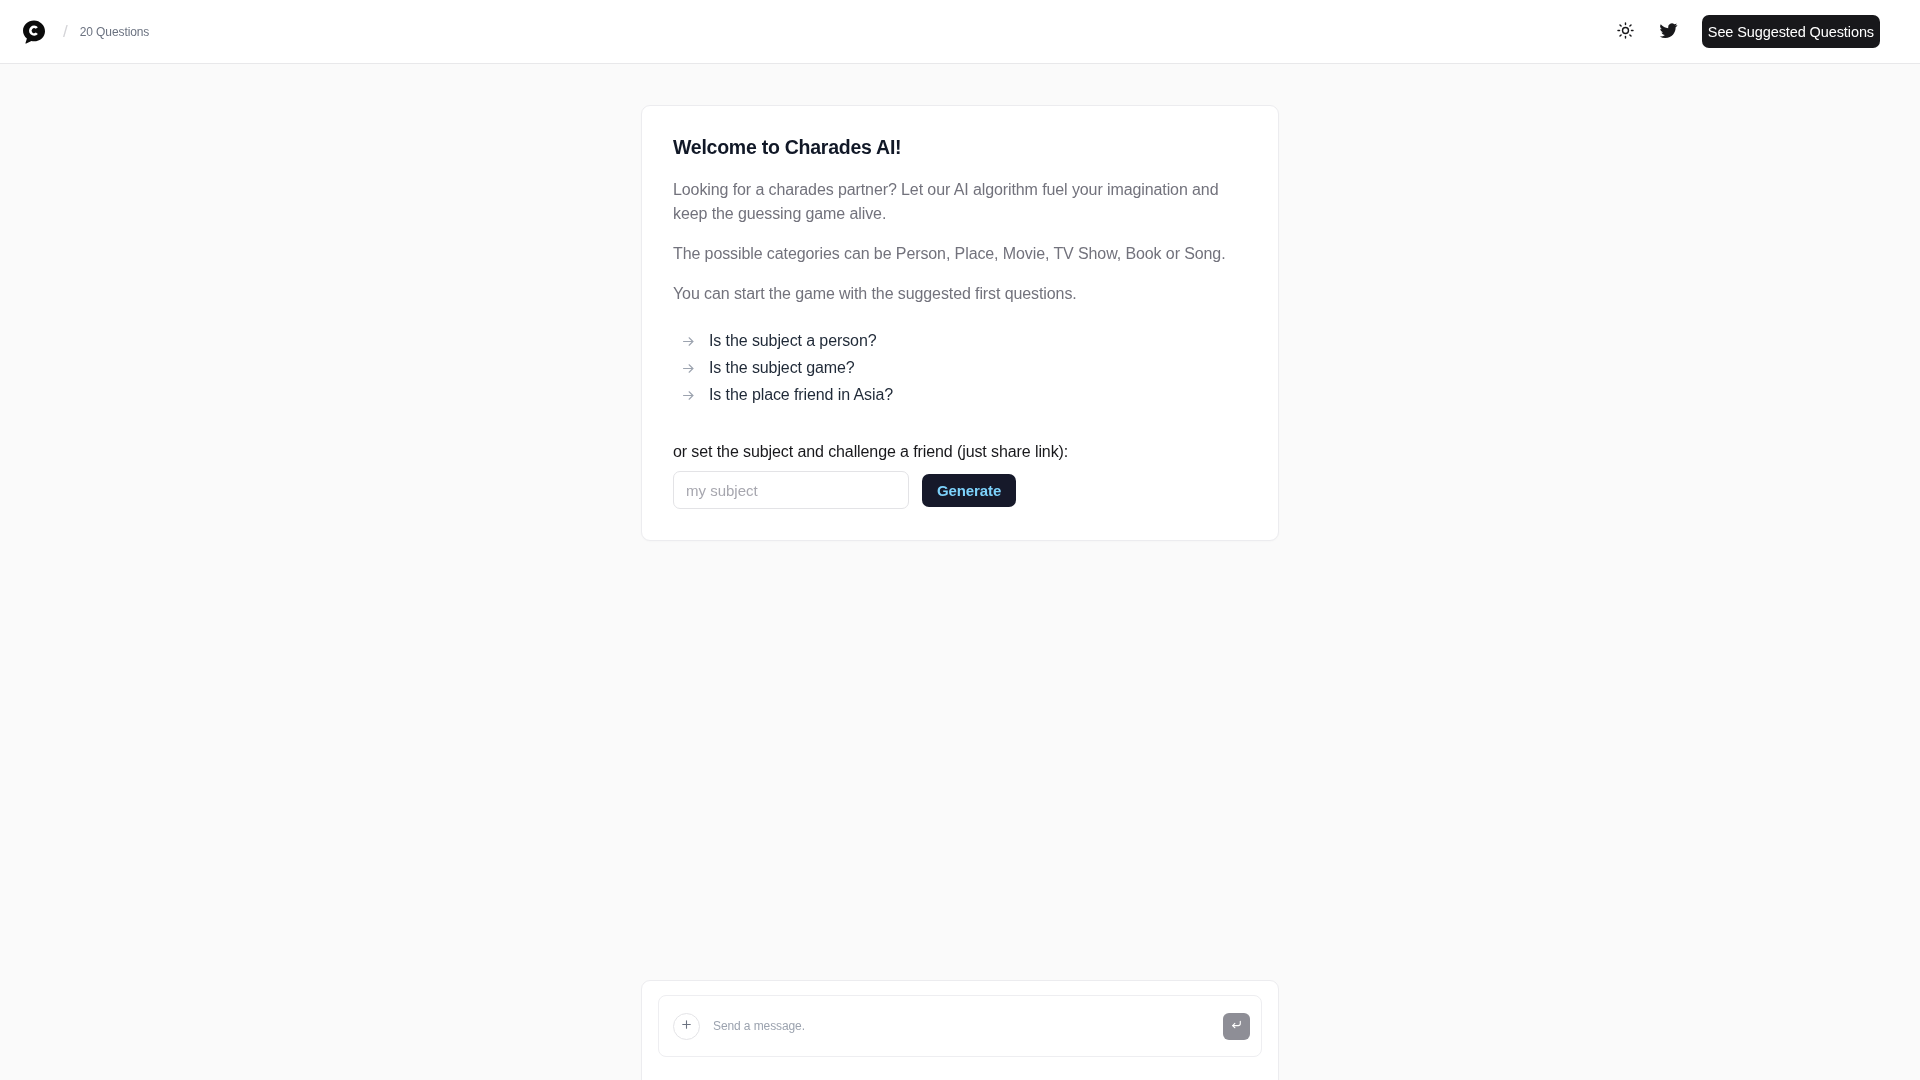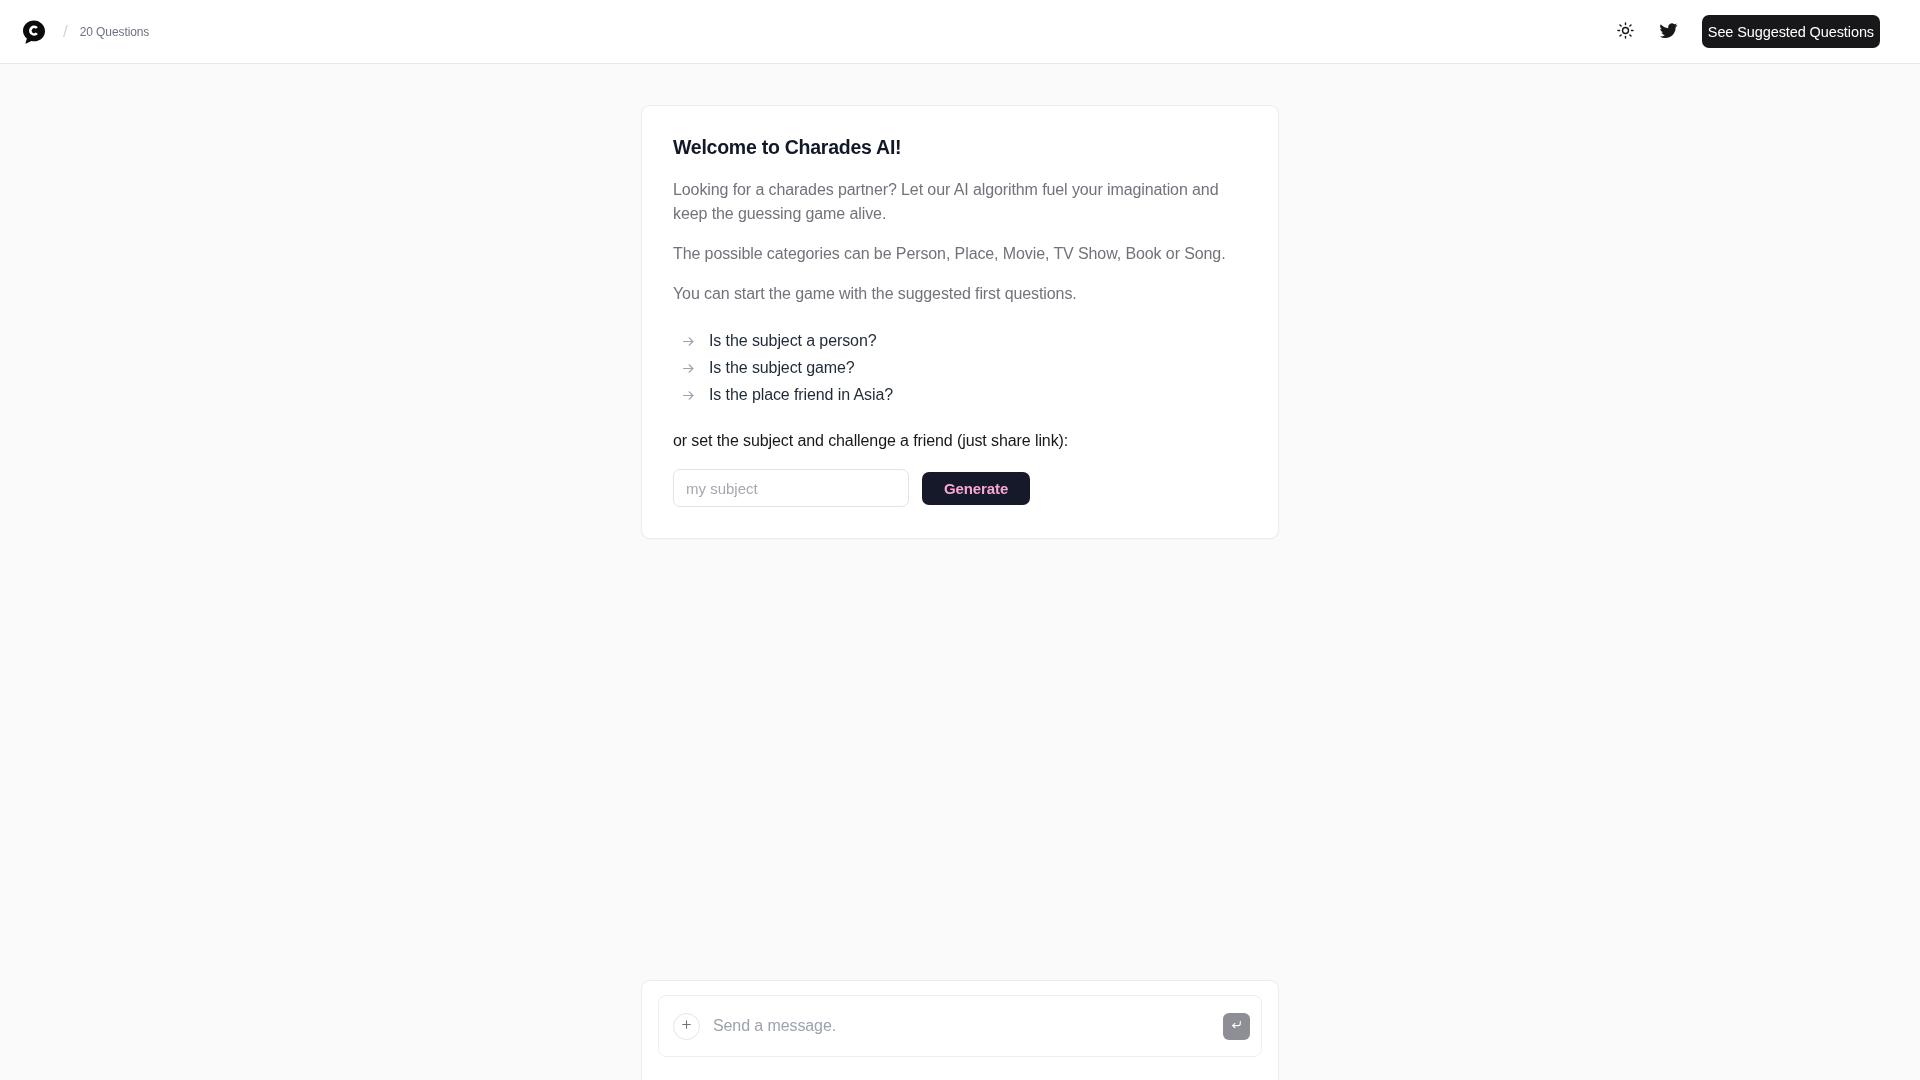--- a/index.html
+++ b/index.html
@@ -119,21 +119,21 @@
     line-height: 24px;
     color: #72727c;
     margin-bottom: 16px;
     letter-spacing: -0.1px;
   }
 
   .card-para:last-of-type { margin-bottom: 0; }
 
   .question-list {
     margin-top: 22px;
-    margin-bottom: 23px;
+    margin-bottom: 34px;
   }
 
   .question-row {
     display: flex;
     align-items: center;
     gap: 13px;
     padding: 4px 0 5px 8px;
     cursor: pointer;
   }
 
@@ -148,21 +148,21 @@
     font-size: 16px;
     color: #1f2937;
     letter-spacing: -0.1px;
   }
 
   .challenge-label {
     font-size: 16px;
     color: #18181b;
     letter-spacing: -0.1px;
     margin-top: 18px;
-    margin-bottom: 19px;
+    margin-bottom: 10px;
   }
 
   .subject-row {
     display: flex;
     align-items: center;
     gap: 13px;
   }
 
   .subject-input {
     width: 236px;
@@ -174,25 +174,25 @@
     font-family: "Liberation Sans", sans-serif;
     color: #18181b;
     background: #ffffff;
     outline: none;
   }
 
   .subject-input::placeholder { color: #a7a7af; }
 
   .generate-btn {
     background: #16192a;
-    color: #f9a8d4;
+    color: #7dd3fc;
     border: none;
     border-radius: 7px;
     height: 33px;
-    padding: 0 22px;
+    padding: 0 15px;
     font-size: 15px;
     font-weight: 700;
     font-family: "Liberation Sans", sans-serif;
     cursor: pointer;
     letter-spacing: -0.1px;
   }
 
   
   .composer-outer {
     position: absolute;
@@ -228,21 +228,21 @@
     justify-content: center;
     cursor: pointer;
     flex: 0 0 auto;
     color: #6b7280;
   }
 
   .composer-input {
     flex: 1 1 auto;
     border: none;
     outline: none;
-    font-size: 16px;
+    font-size: 12px;
     font-family: "Liberation Sans", sans-serif;
     color: #18181b;
     background: transparent;
     letter-spacing: -0.1px;
   }
 
   .composer-input::placeholder { color: #9ca3af; }
 
   .send-btn {
     width: 27px;

